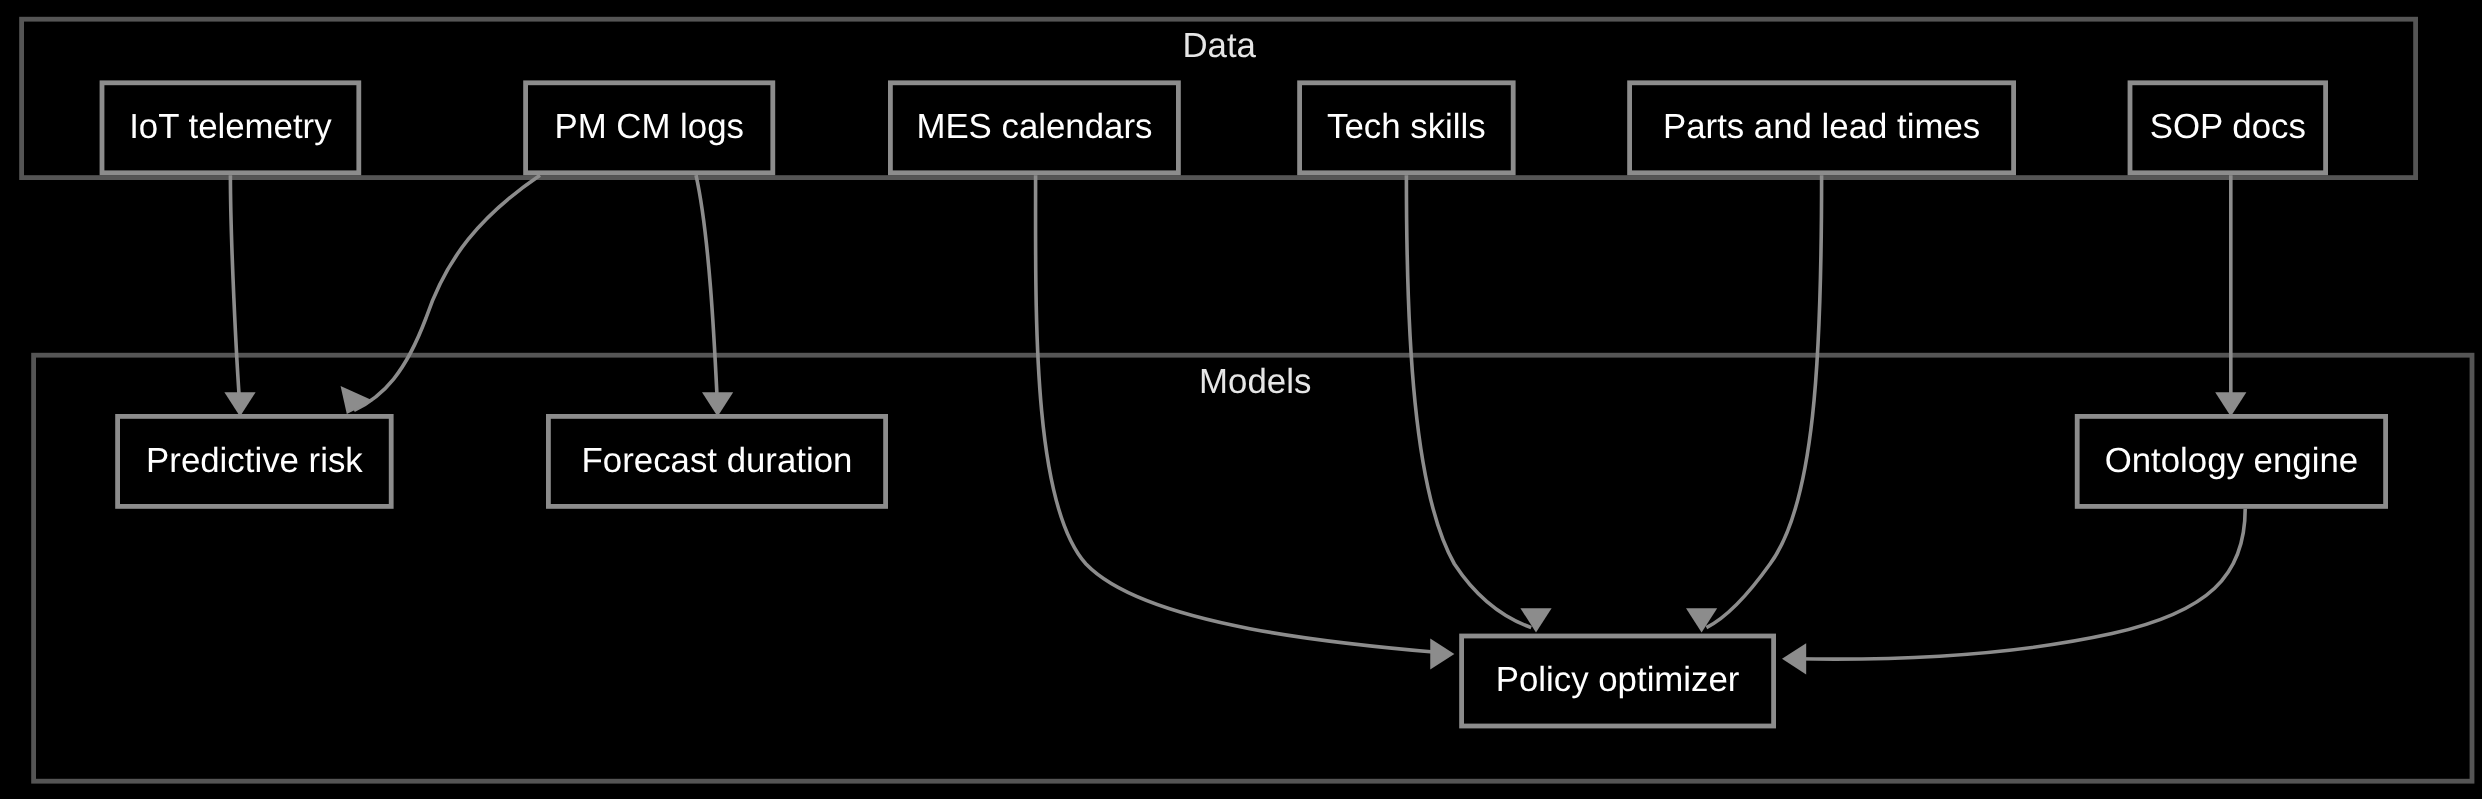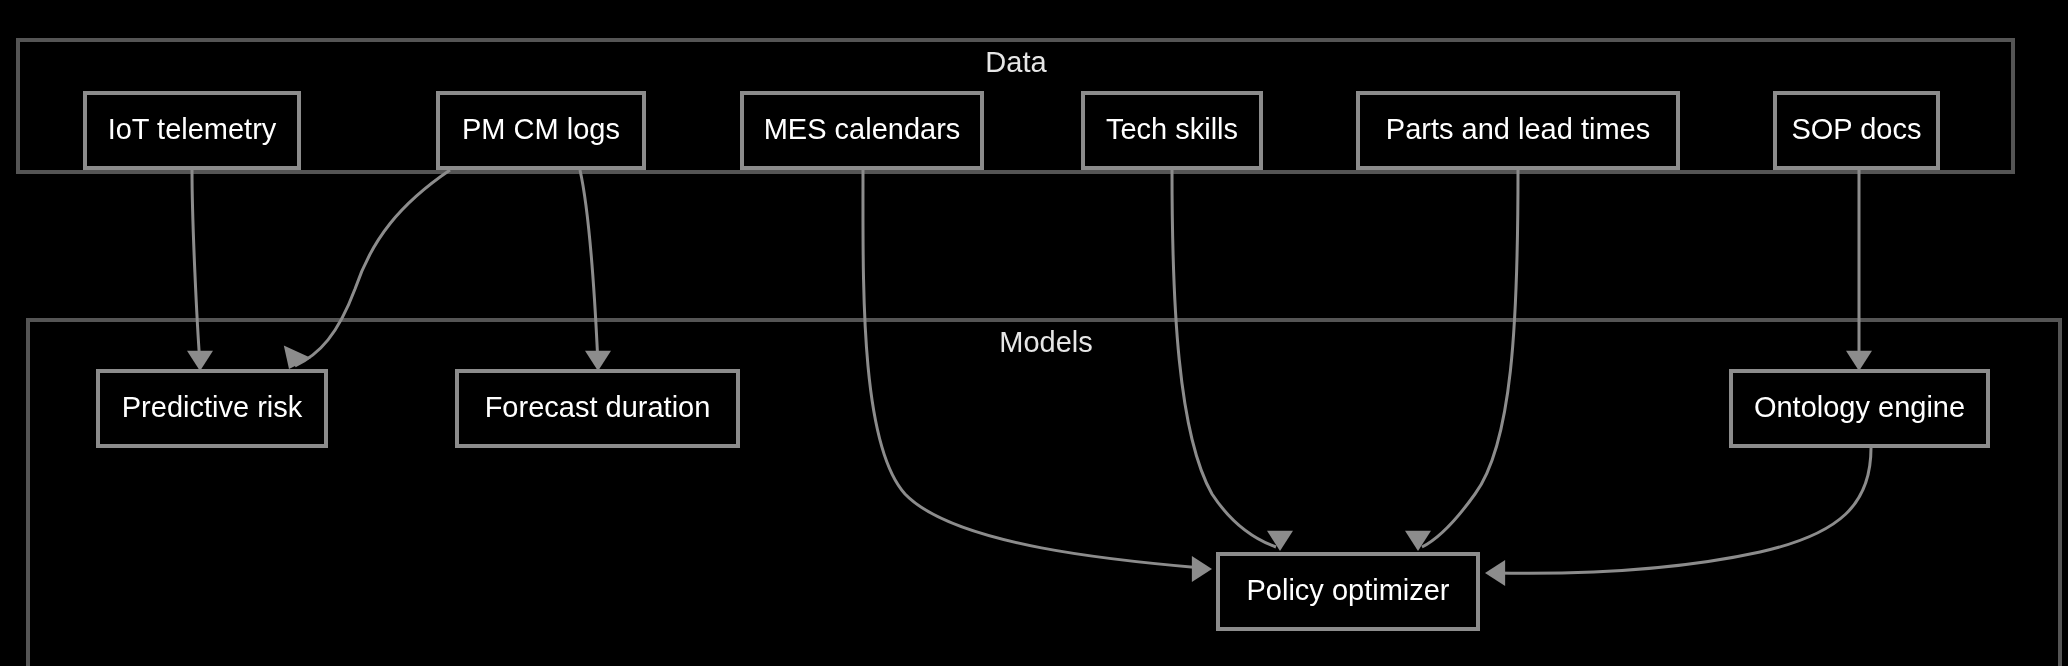--- a/index.html
+++ b/index.html
@@ -11,21 +11,20 @@
     width: 2068px;
     height: 666px;
     overflow: hidden;
     font-family: "Liberation Sans", sans-serif;
   }
   #diagram-root {
     position: relative;
     width: 2068px;
     height: 490px;
     background: #000000;
-    margin-top: 24px;
   }
   svg#flowchart {
     display: block;
     width: 2068px;
     height: 666px;
   }
   .cluster-rect {
     fill: none;
     stroke: #555555;
     stroke-width: 4px;

